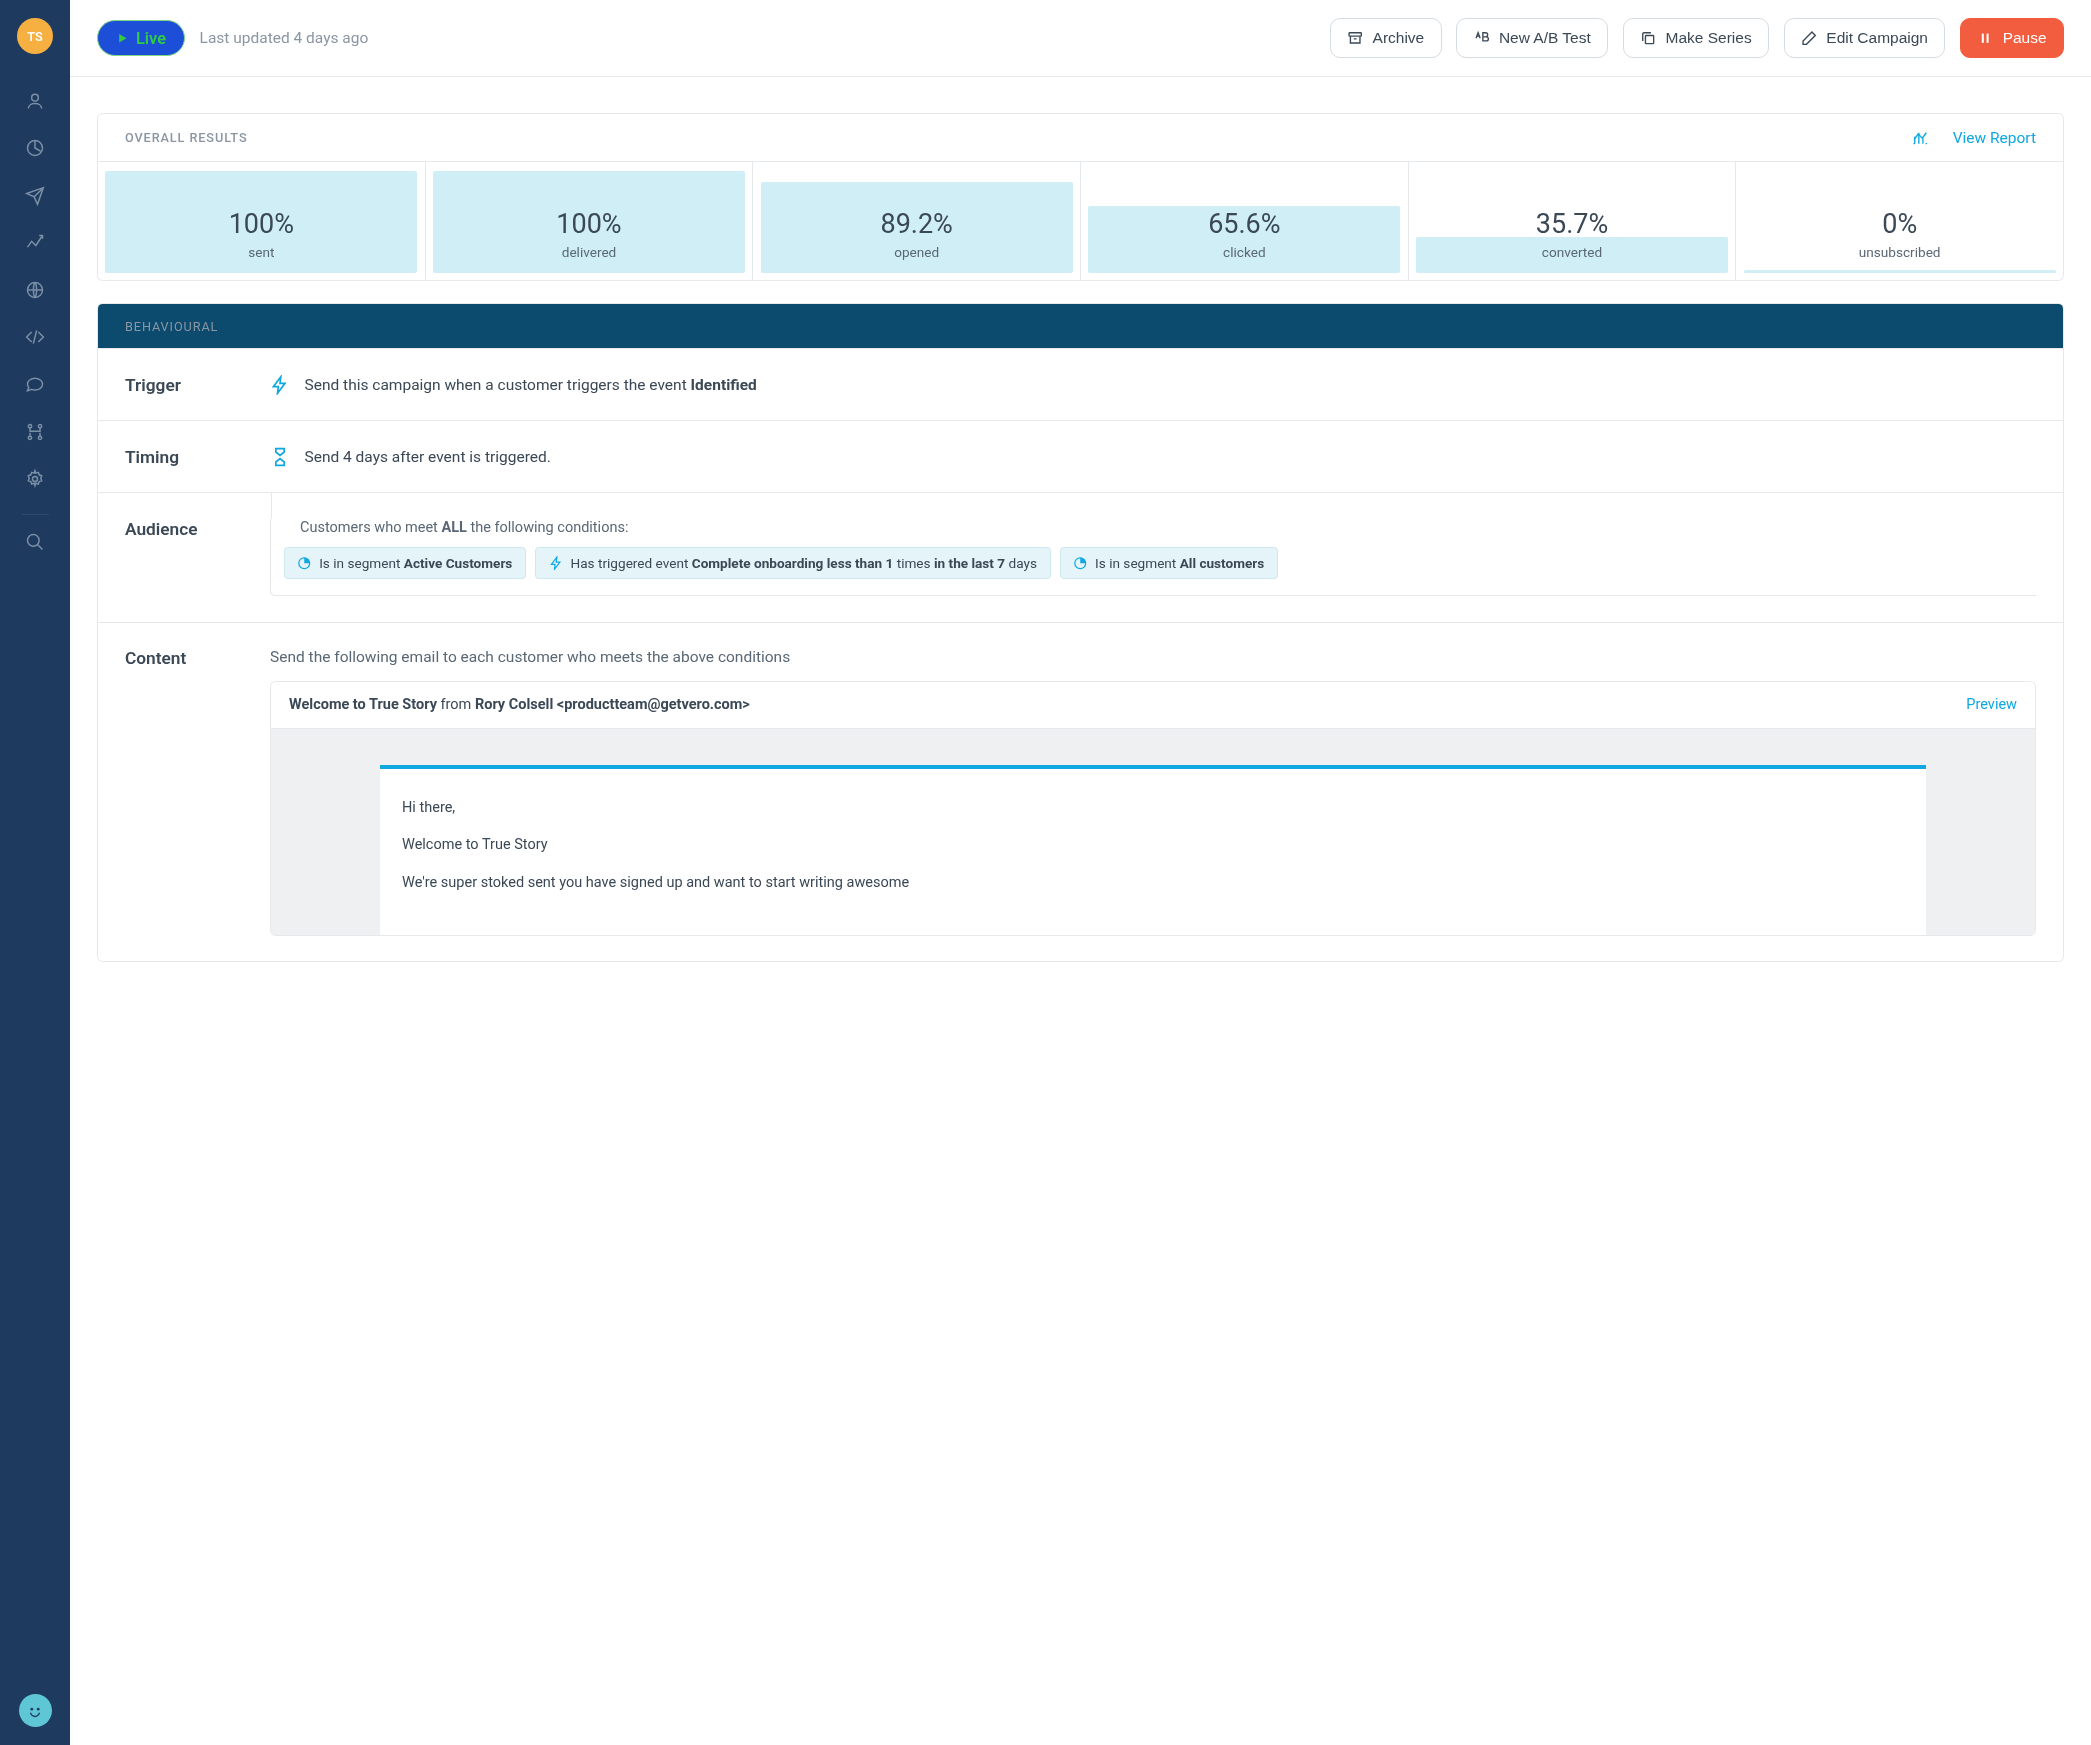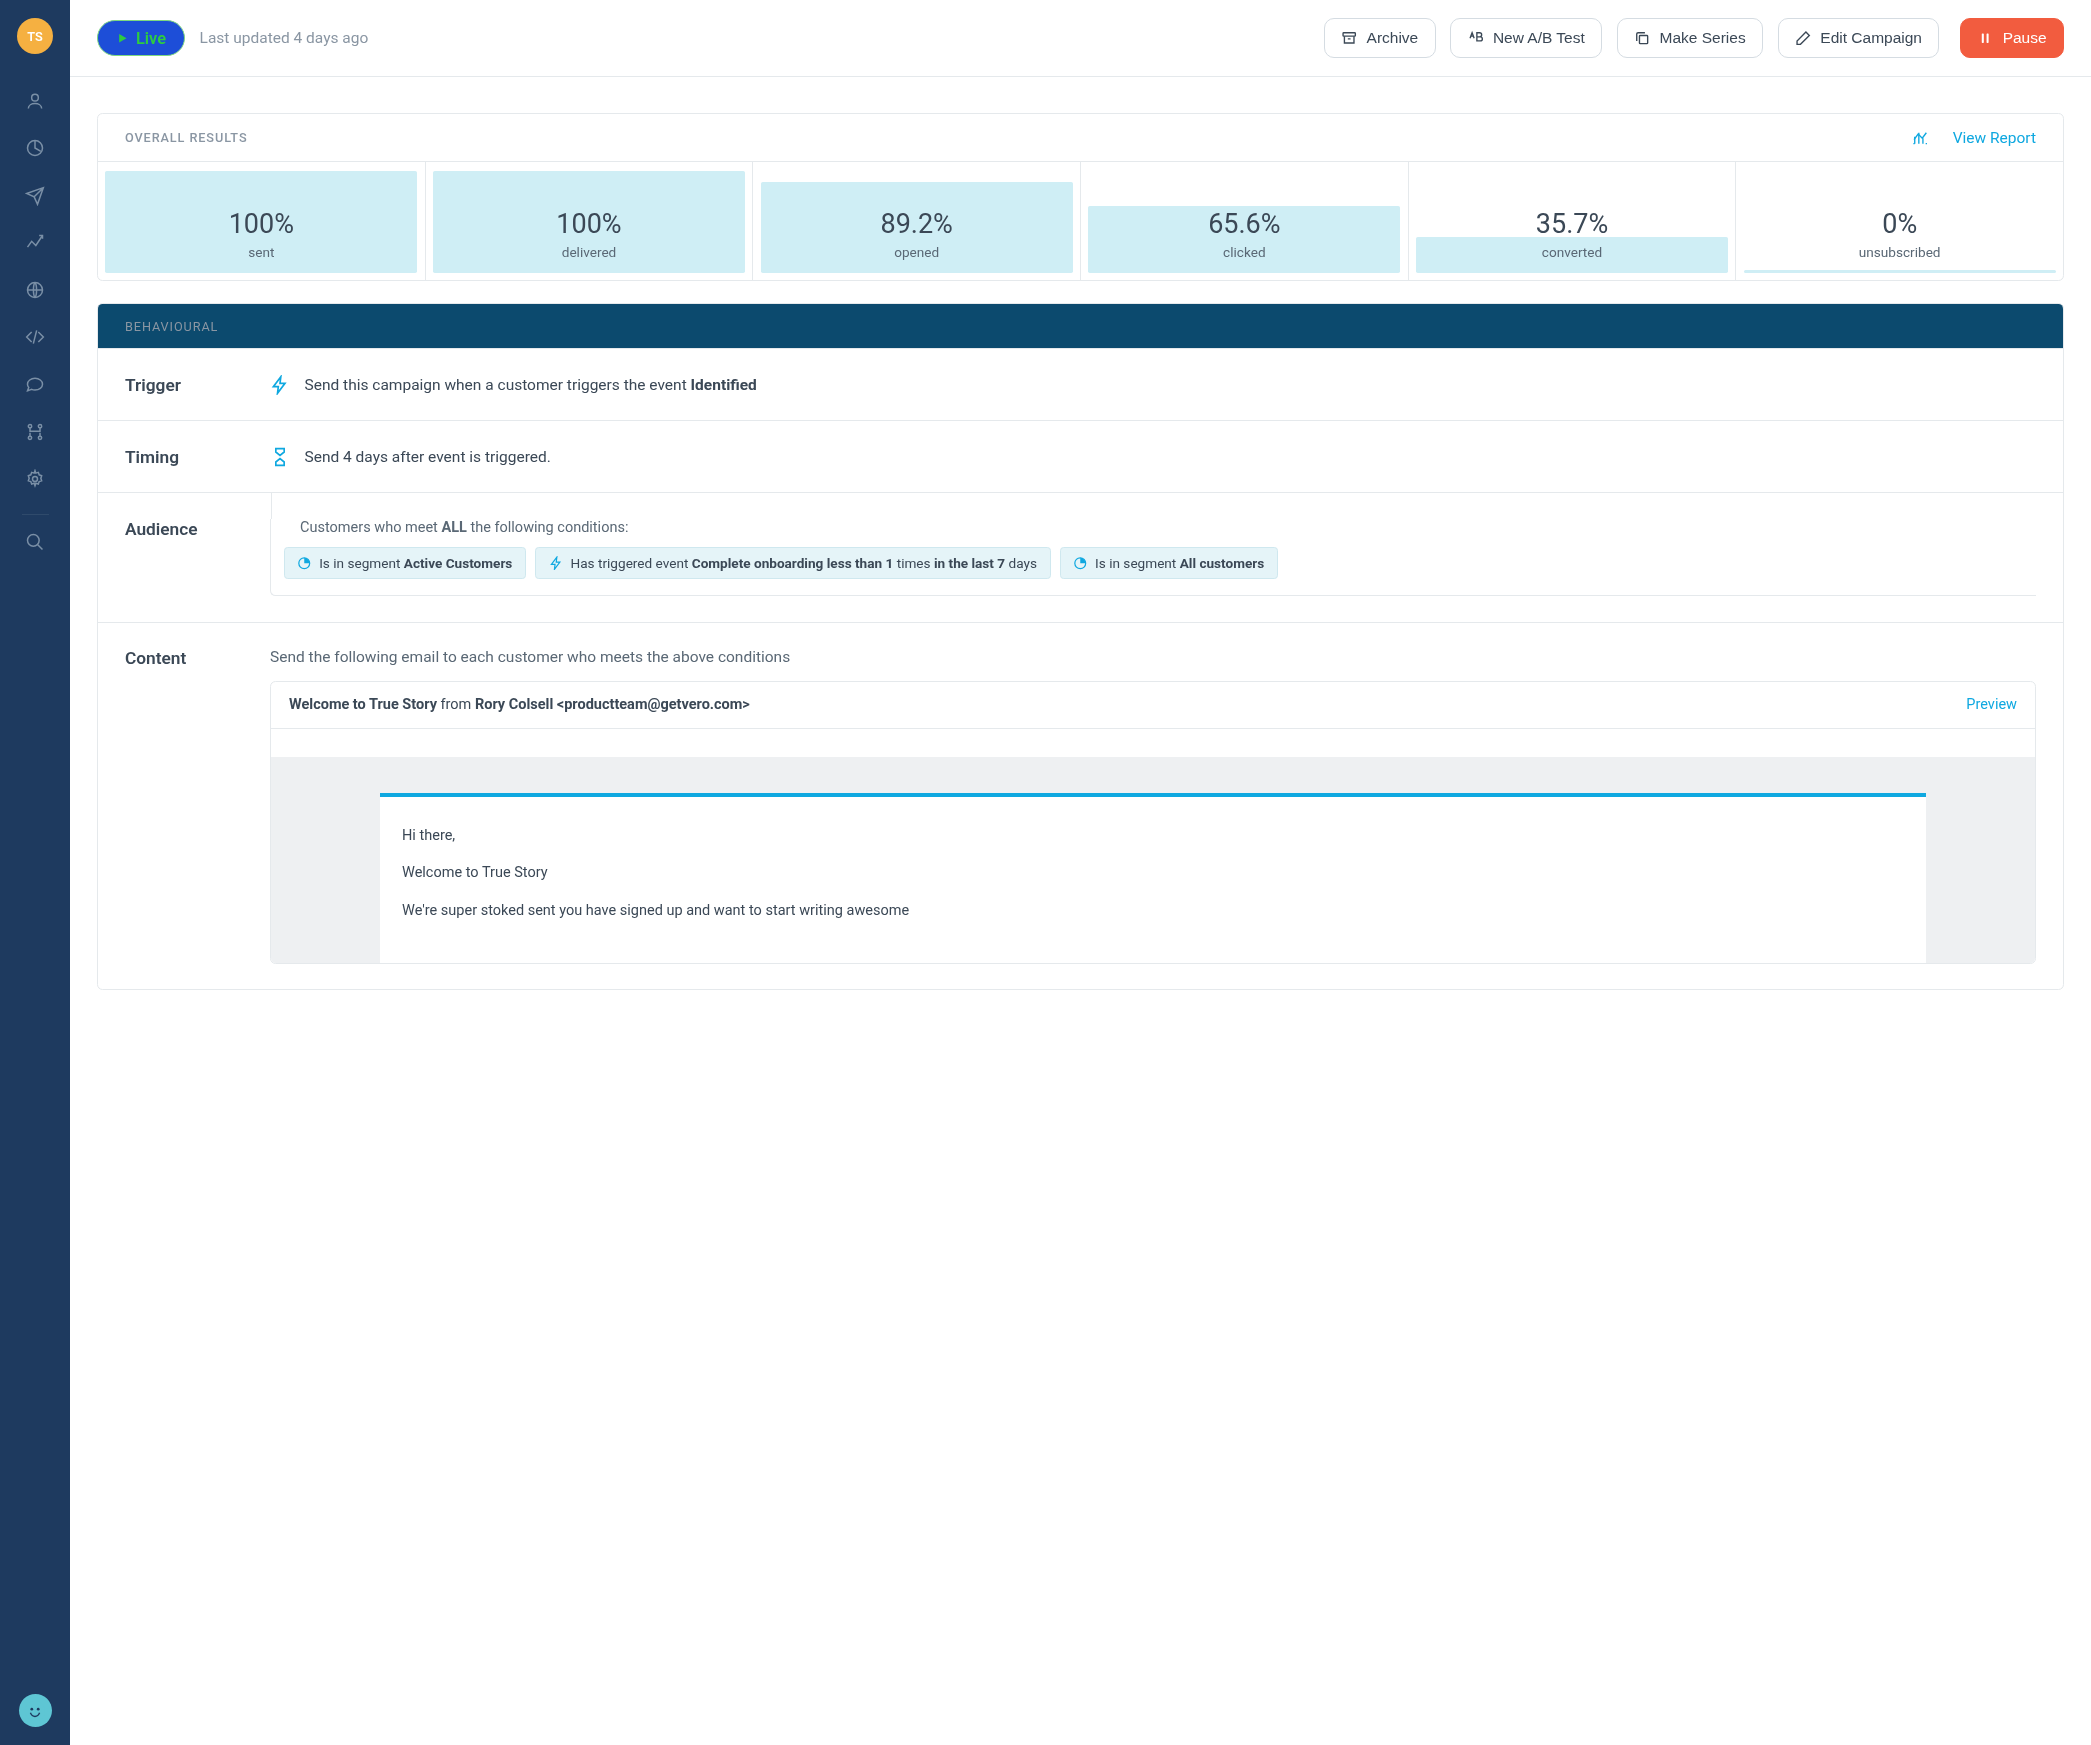--- a/index.html
+++ b/index.html
@@ -14,21 +14,21 @@
 .smiley { width: 33px; height: 33px; border-radius: 50%; background: #5ec6d4; display: flex; align-items: center; justify-content: center; margin-bottom: 18px; cursor: pointer; }
 .smiley svg { width: 22px; height: 22px; }
 .main { flex: 1; overflow-y: auto; }
 .topbar { display: flex; align-items: center; padding: 18px 27px; border-bottom: 0.9px solid #e5e9ec; gap: 14.5px; }
 .status-pill { display: inline-flex; align-items: center; gap: 7.3px; padding: 7.3px 18px; border: 1.4px solid #7fd87f; border-radius: 22px; background: #1d4ed8; color: #2ecc40; font-weight: 600; font-size: 16.4px; }
 .status-pill svg { width: 12.7px; height: 12.7px; fill: #2ecc40; }
 .last-updated { color: #8a96a3; font-size: 15.5px; }
 .topbar-spacer { flex: 1; }
 .btn { display: inline-flex; align-items: center; gap: 9px; padding: 10px 16.4px; border: 0.9px solid #d5dce2; border-radius: 10px; background: #fff; color: #3b4856; font-size: 15.5px; cursor: pointer; font-weight: 500; }
 .btn svg { width: 16.4px; height: 16.4px; }
-.btn-danger { background: #f25c3f; border-color: #f25c3f; color: #fff; margin-left: 6px; }
+.btn-danger { background: #f25c3f; border-color: #f25c3f; color: #fff; }
 .content-area { padding: 36px 27px; }
 .panel { border: 0.9px solid #e5e9ec; border-radius: 5.5px; overflow: hidden; background: #fff; margin-bottom: 22px; }
 .panel-header { padding: 14.5px 27px; display: flex; align-items: center; justify-content: space-between; }
 .panel-title { color: #8a96a3; font-size: 12.7px; letter-spacing: 0.9px; font-weight: 500; }
 .view-report { color: #0fa8e0; font-size: 15.5px; display: inline-flex; align-items: flex-end; gap: 24px; cursor: pointer; }
 .view-report svg { width: 16.4px; height: 16.4px; }
 .metrics { display: flex; border-top: 0.9px solid #e5e9ec; }
 .metric { flex: 1; border-right: 0.9px solid #e5e9ec; padding: 9px; display: flex; align-items: flex-end; justify-content: center; height: 118px; position: relative; }
 .metric:last-child { border-right: none; }
 .metric-fill { position: absolute; bottom: 7.3px; left: 7.3px; right: 7.3px; background: #cfeef5; border-radius: 1.8px; }
@@ -46,21 +46,21 @@
 .audience-box { border-left: 0.9px solid #e5e9ec; border-bottom: 0.9px solid #e5e9ec; border-radius: 0 0 0 5.5px; padding: 0 0 16.4px 12.7px; position: relative; }
 .audience-box::before { content: ""; position: absolute; left: 0; top: -27px; width: 0.9px; height: 27px; background: #e5e9ec; }
 .chips { display: flex; flex-wrap: wrap; gap: 9px; }
 .chip { display: inline-flex; align-items: center; gap: 7.3px; padding: 7.3px 12.7px; background: #e5f4f8; border: 0.9px solid #cfe8ef; border-radius: 3.6px; font-size: 13.6px; color: #3b4856; }
 .chip svg { width: 14.5px; height: 14.5px; }
 .content-intro { font-size: 15.5px; color: #5a6875; margin-bottom: 14.5px; }
 .email-card { border: 0.9px solid #e5e9ec; border-radius: 5.5px; overflow: hidden; }
 .email-header { display: flex; justify-content: space-between; align-items: center; padding: 14.5px 18px; border-bottom: 0.9px solid #e5e9ec; font-size: 14.5px; }
 .email-subject { color: #3b4856; }
 .preview-link { color: #0fa8e0; cursor: pointer; }
-.email-body { background: #eef0f2; padding: 36px 109px 0; margin-top: 28px; }
+.email-body { background: #eef0f2; padding: 36px 109px 0; }
 .email-inner { background: #fff; border-top: 4.5px solid #0fa8e0; padding: 27px 22px; font-size: 14.5px; color: #3b4856; line-height: 1.7; }
 .email-inner p { margin-bottom: 12.7px; }
 </style>
 </head>
 <body>
 
 <div class="app">
   <div class="sidebar">
     <div class="avatar">TS</div>
     <div class="nav-icon">

